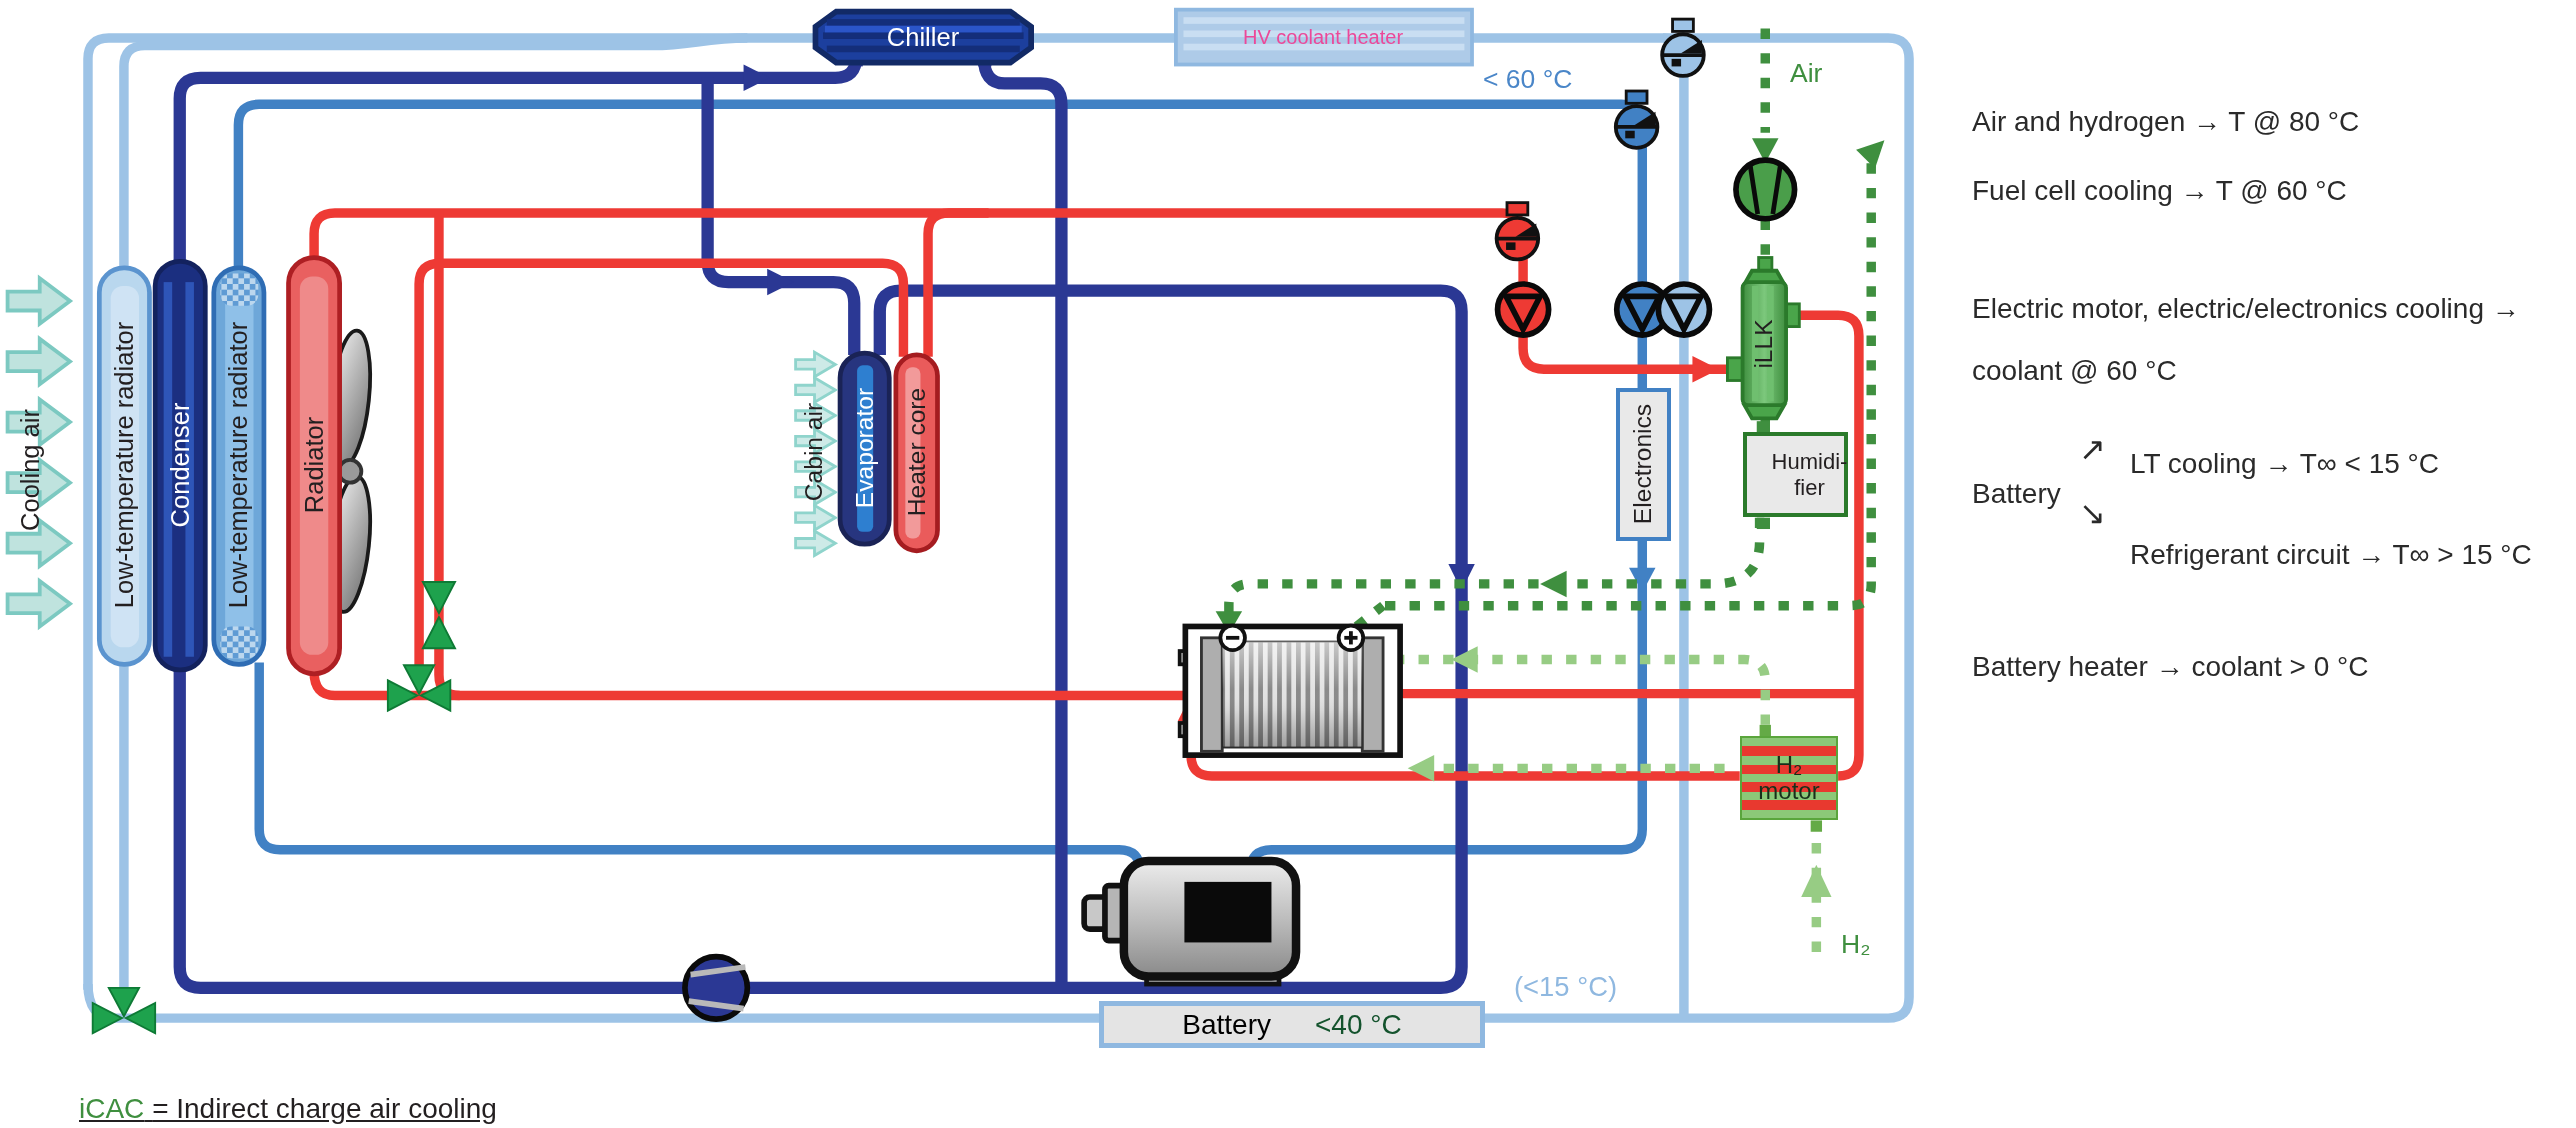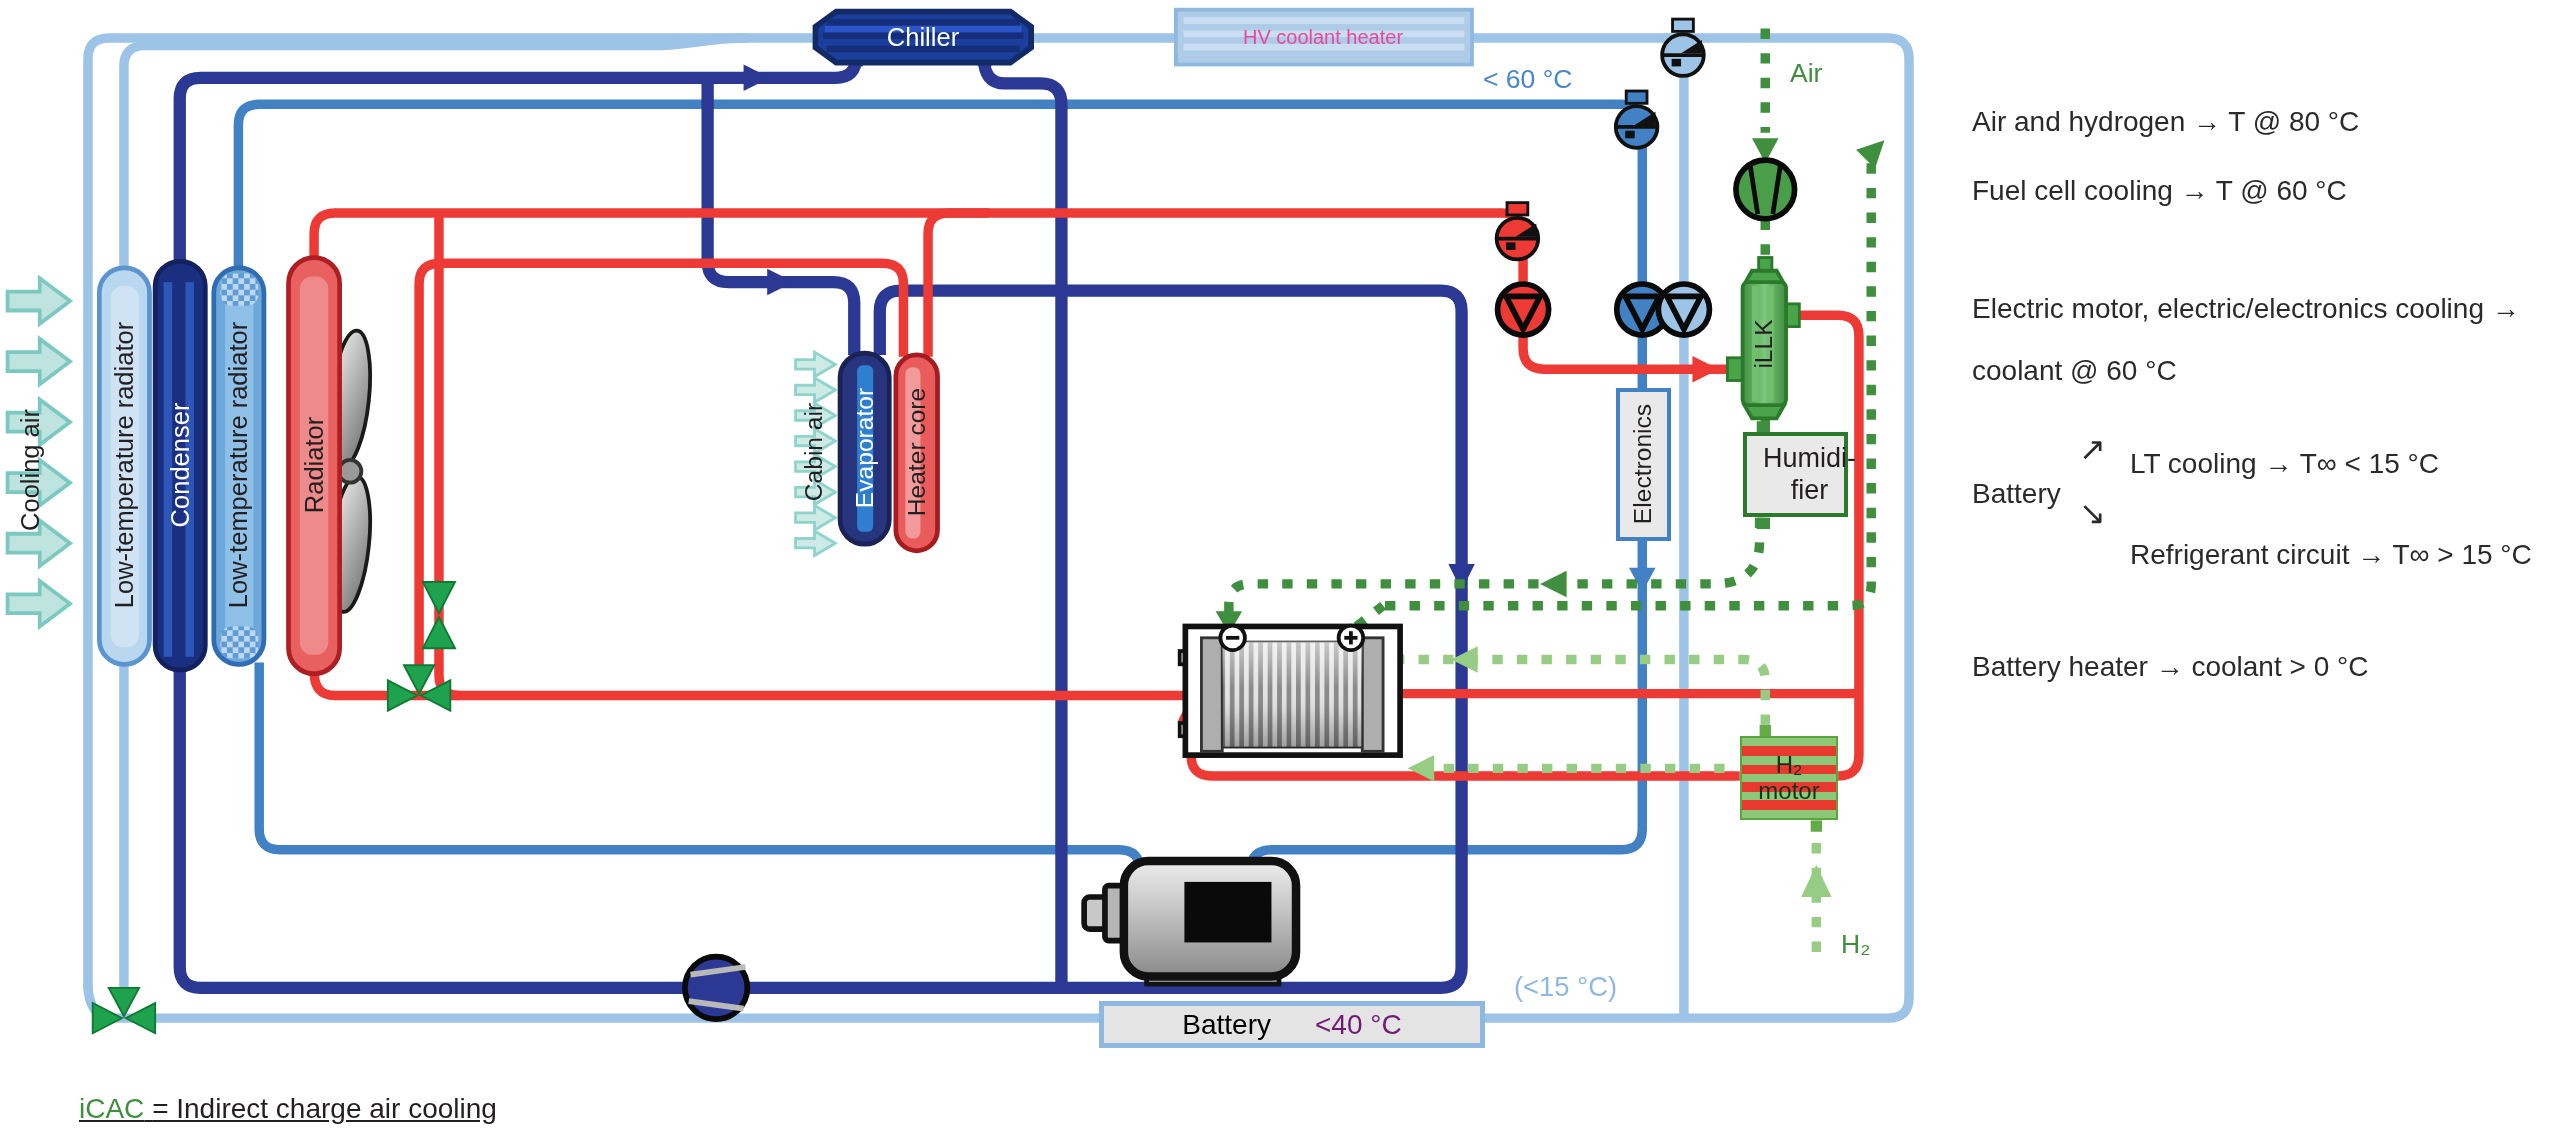--- a/index.html
+++ b/index.html
@@ -10,27 +10,27 @@
   .vlbl{position:absolute;white-space:nowrap;color:#231f20;transform:translate(-50%,-50%) rotate(-90deg);}
   .boxdiv{position:absolute;box-sizing:border-box;display:flex;align-items:center;justify-content:center;}
   .ann{position:absolute;font-size:28px;color:#2a2a2a;white-space:nowrap;}
   .blue-temp{color:#4a86c8;}
   .lightblue-temp{color:#8fb8e0;}
   .green-txt{color:#3f8f3f;}
   #chiller-label{color:#ffffff;font-size:25.5px;}
   #hv-heater-label{font-size:20px;color:#ec4899;}
   #electronics-box{left:1616px;top:388px;width:55px;height:153px;background:#e9e9e9;border:4.7px solid #4181c4;}
   #humidifier-box{left:1743px;top:432px;width:105px;height:85px;background:#e9e9e9;border:4.7px solid #2b7a2b;
-                  flex-direction:column;font-size:27px;line-height:1.15;color:#231f20;padding-left:28px;}
+                  flex-direction:column;font-size:22px;line-height:1.15;color:#231f20;padding-left:28px;}
   #h2-heater-box{left:1740px;top:736px;width:98px;height:84px;border:2.8px solid #5aa53c;
                  background:#8cc878;background-image:repeating-linear-gradient(180deg,rgba(0,0,0,0) 0 8.5px,#e8392f 8.5px 18px);
                  flex-direction:column;font-size:24px;line-height:1.1;color:#17301a;}
   #battery-box{left:1099px;top:1001px;width:386px;height:47px;background:#e4e4e4;border:5.7px solid #8fb8e0;
                font-size:28px;gap:44px;}
-  #battery-box .temp{color:#701a75;}
+  #battery-box .temp{color:#14532d;}
 </style>
 </head>
 <body>
 
 <div id="canvas">
 
 <svg width="2576" height="1129" viewBox="0 0 2723 1193">
   <defs>
     <linearGradient id="motorGrad" x1="0" y1="0" x2="0" y2="1">
       <stop offset="0" stop-color="#ececec"></stop>

